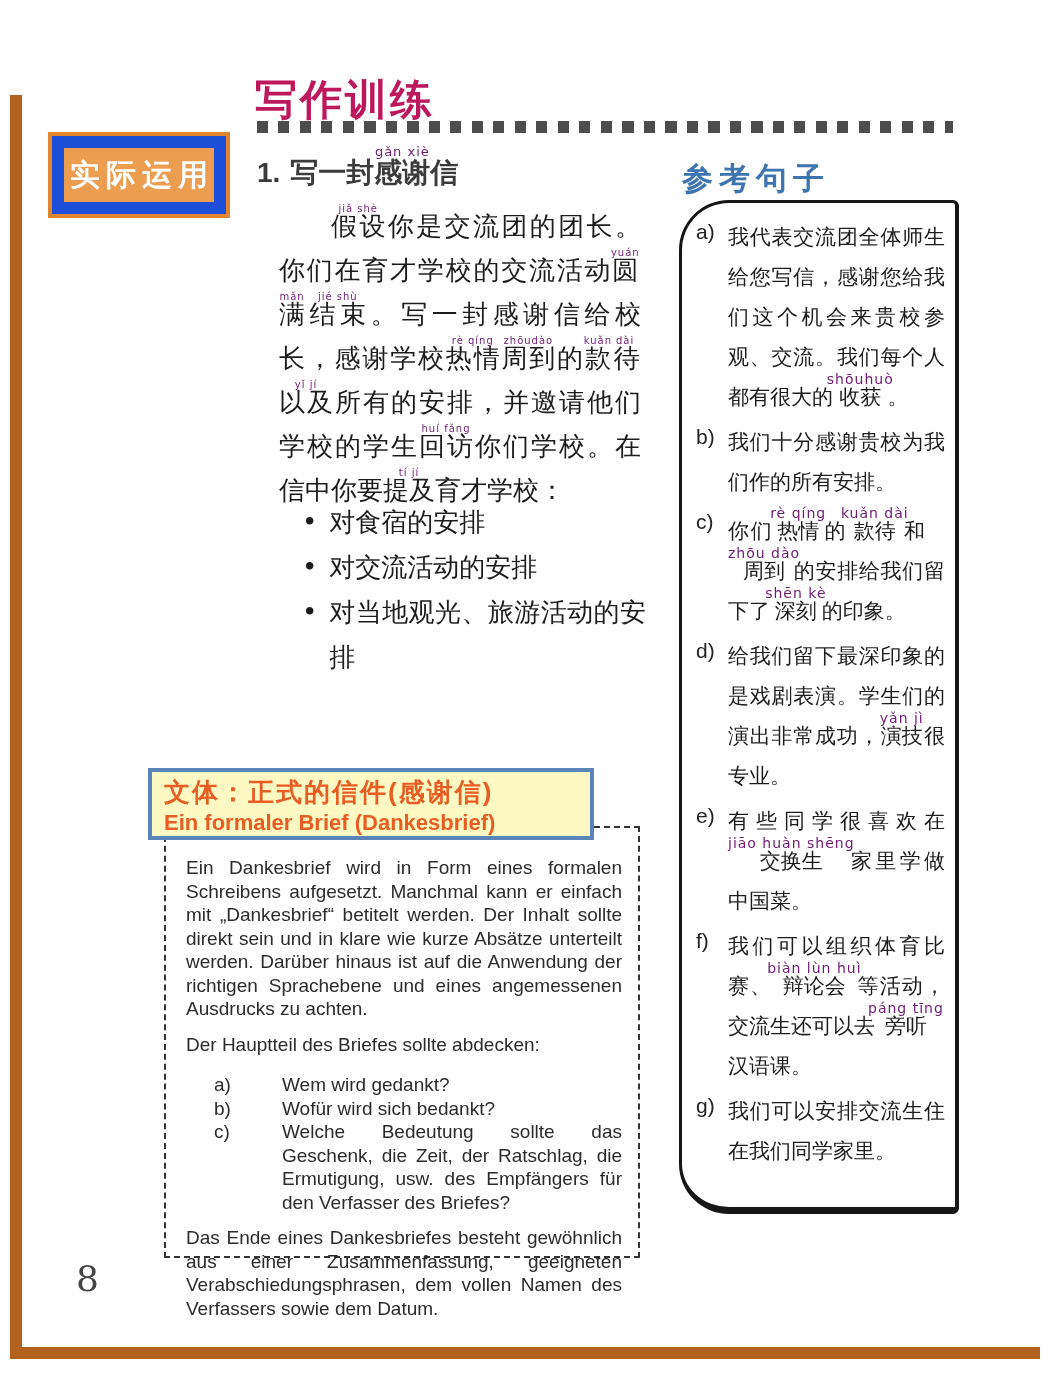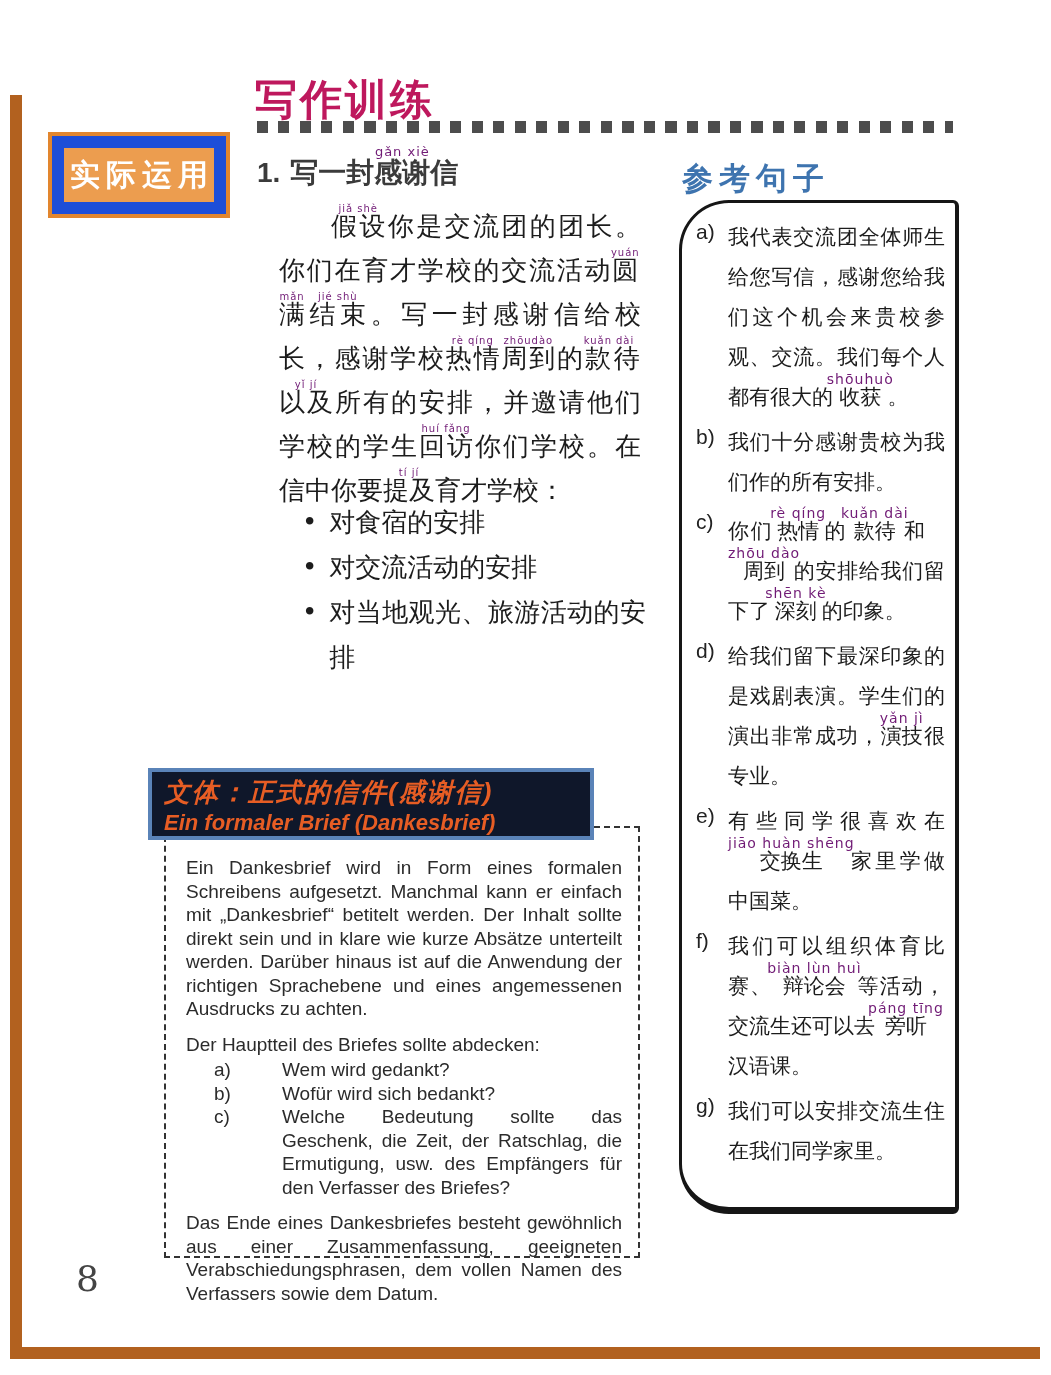--- a/index.html
+++ b/index.html
@@ -63,39 +63,39 @@
   .bullets .btxt { flex:1; text-align:justify; }
 
   .note {
     position:absolute; left:279px; top:682px; width:380px;
     font-size:26px; line-height:44px; text-indent:2em;
   }
 
   
   .style-box {
     position:absolute; left:148px; top:768px; width:446px; height:72px;
-    background:#0f172a; border:4px solid #5a83b8; padding:3px 12px; z-index:3;font-style:italic;
+    background:#fef9c3; border:4px solid #5a83b8; padding:3px 12px; z-index:3;
   }
   .style-box .zh {
     font-family:"Liberation Sans", sans-serif; font-weight:800; font-size:26px; line-height:34px;
     color:#e75d24; letter-spacing:2px;
   }
   .style-box .de {
     font-family:"Liberation Sans", sans-serif; font-weight:600; font-size:22px; line-height:28px;
     color:#e75d24;
   }
 
   
   .info-box {
     position:absolute; left:164px; top:826px; width:476px; height:432px;
     border:2px dashed #333; padding:28px 16px 8px 20px; z-index:2;
     font-family:"Liberation Sans", sans-serif; font-size:19px; line-height:23.5px; color:#2b2b2b;
   }
   .info-box p { text-align:justify; margin-bottom:12px; }
-  .info-box p.qhead { text-align:left; margin-bottom:2px; }
+  .info-box p.qhead { text-align:left; margin-bottom:17px; }
   .qlist { margin-left:28px; margin-bottom:12px; }
   .qrow { display:flex; }
   .qrow .lbl { width:32px; flex:none; }
   .qrow .txt { flex:1; text-align:justify;margin-left:36px; }
 
   
   .ref-title {
     position:absolute; left:682px; top:158px;
     font-family:"Liberation Sans", sans-serif; font-weight:800; font-size:31px;
     color:#3e74af; letter-spacing:6px;

